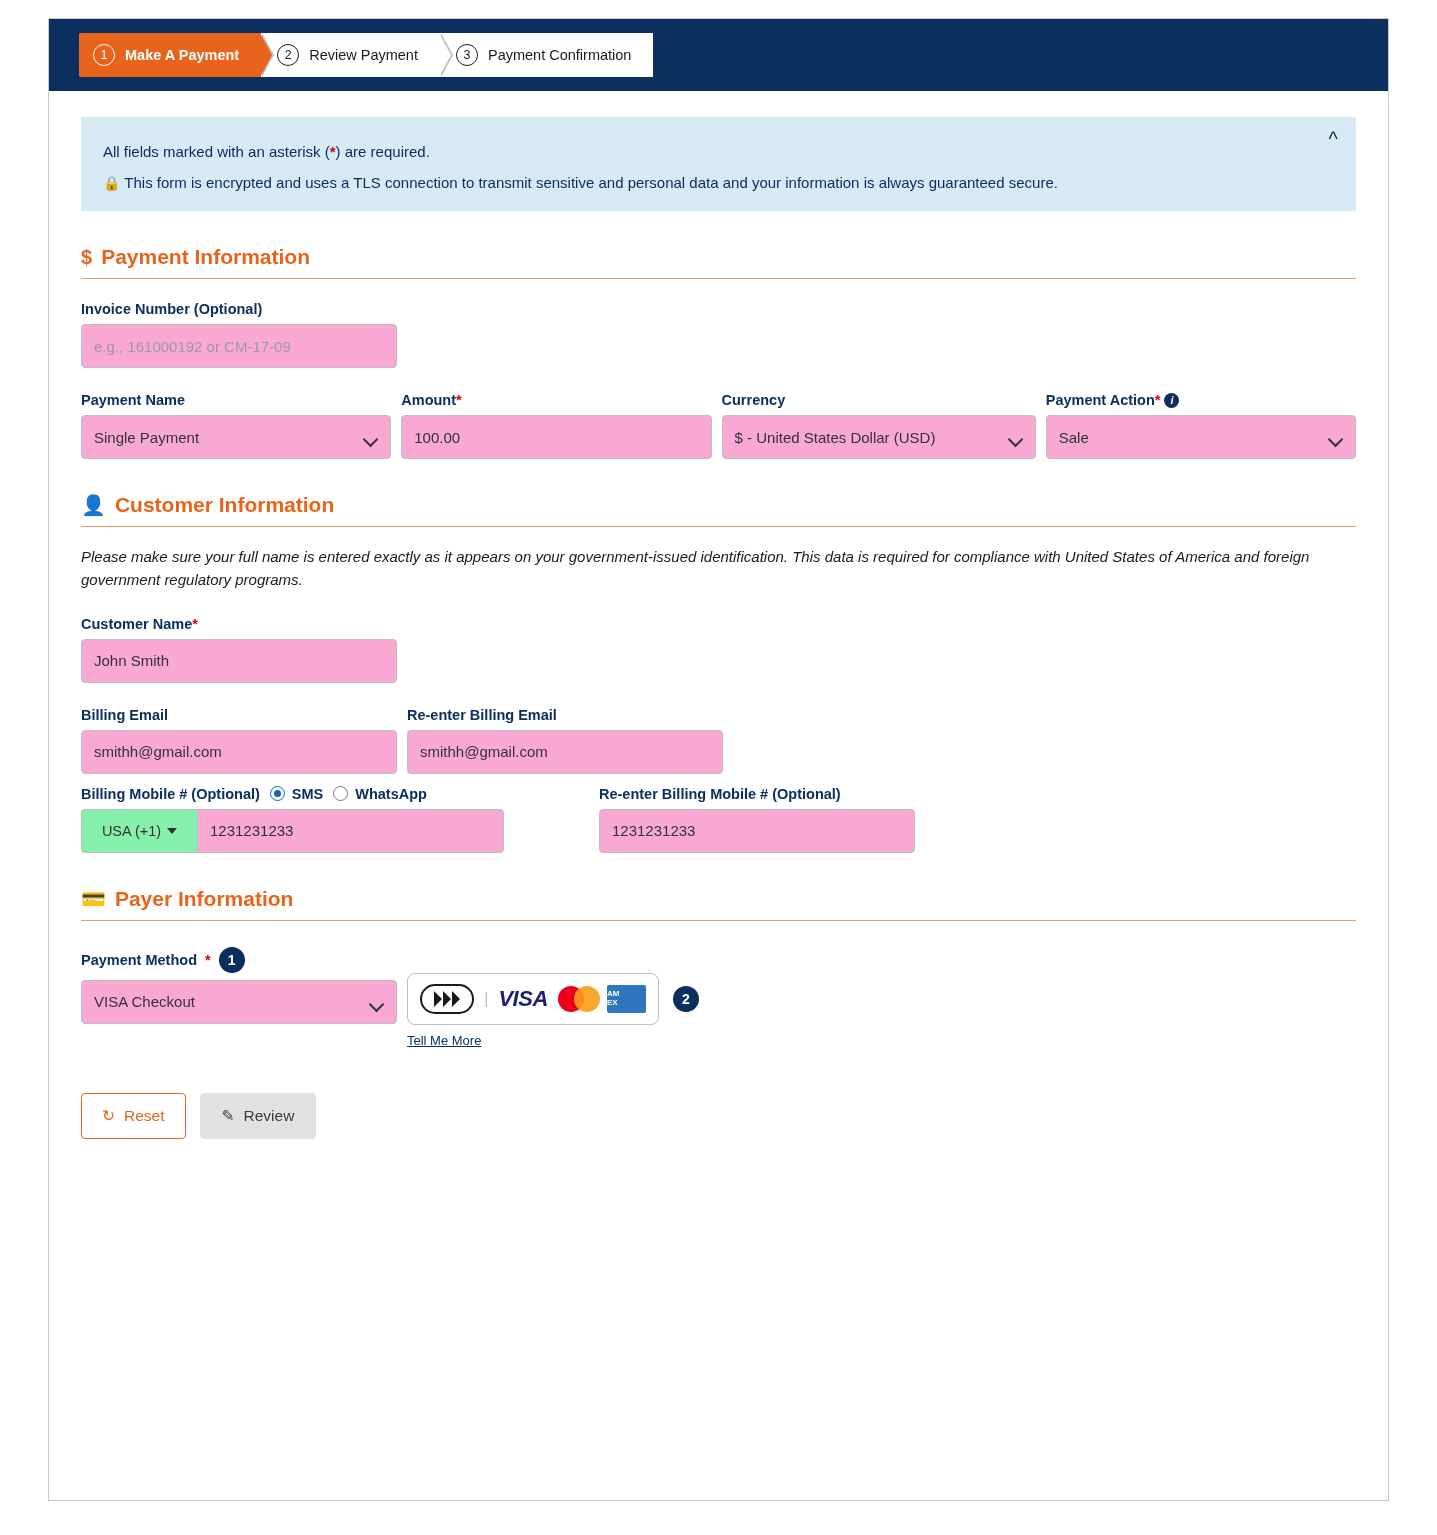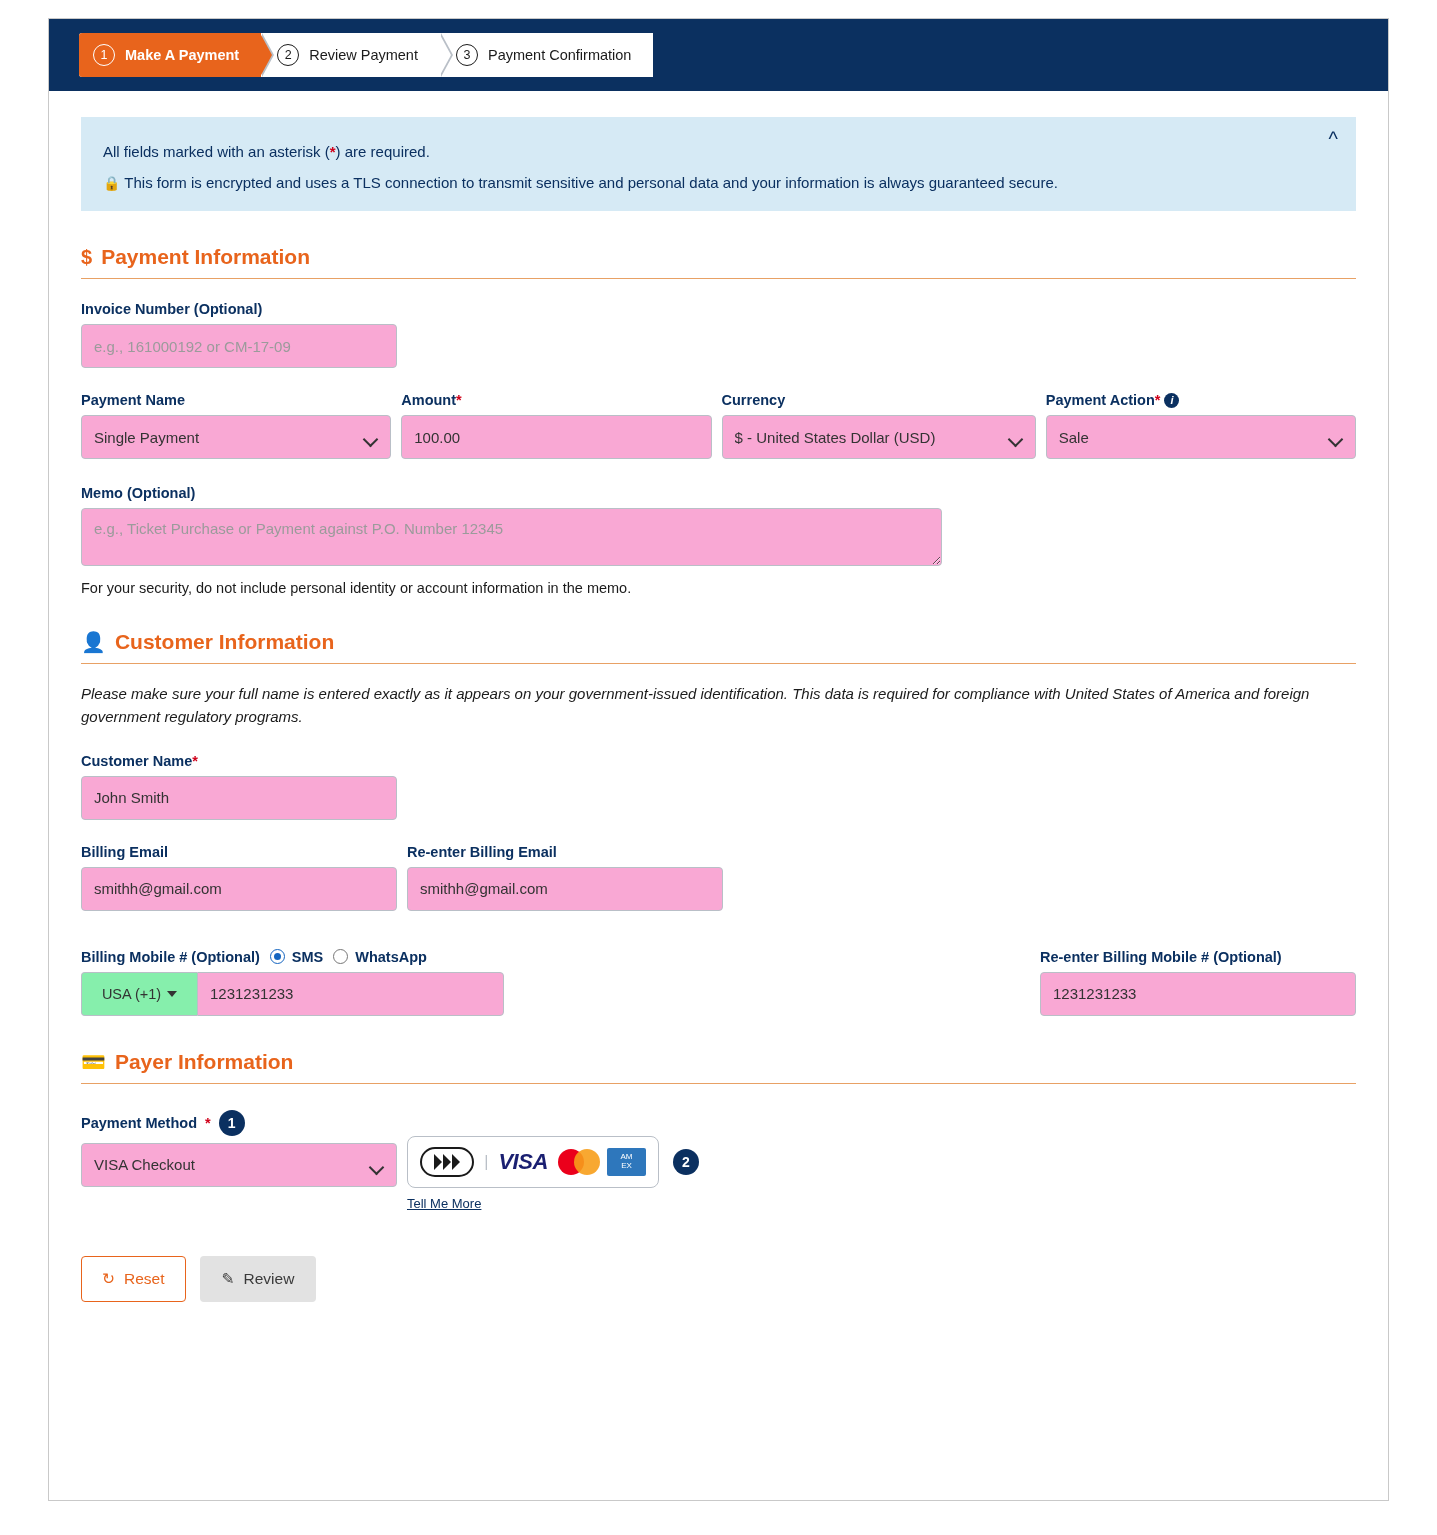--- a/index.html
+++ b/index.html
@@ -249,24 +249,24 @@
     border-radius: 50%;
     display: block;
   }
   .mc i.a { left: 0; background: #eb001b; }
   .mc i.b { left: 16px; background: #f79e1b; opacity: .9; }
   .amex {
     width: 42px; height: 28px;
     background: #2e77bc;
     color: #fff;
     font-size: 8px;
-    font-weight: normal;
+    font-weight: bold;
     display: flex;
     flex-direction: column;
-    align-items: center;
+    align-items: flex-start;
     justify-content: center;
     line-height: 1.05;
     border-radius: 2px;
   }
   .vco {
     width: 58px; height: 30px;
     border: 2px solid #1a1a1a;
     border-radius: 15px;
     display: flex;
     align-items: center;
@@ -414,25 +414,20 @@
             <span>Payment Action</span>
               <span class="req">*</span>
               <span class="info-dot">i</span>
           </div>
           <div class="sel-wrap">
             <input class="inp" readonly="" value="Sale" style="">
           </div>
         </div>
       </div>
 
-      <div style="margin-top:26px;">
-        <div class="fld-label">Memo (Optional)</div>
-        <textarea class="inp" style="width: 861px;" placeholder="e.g., Ticket Purchase or Payment against P.O. Number 12345"></textarea>
-        <div class="hint">For your security, do not include personal identity or account information in the memo.</div>
-      </div>
 
       <div class="sec-head">
         <span class="sec-icon">👤</span>
         <span>Customer Information</span>
       </div>
 
       <p class="ital">Please make sure your full name is entered exactly as it appears on your government-issued identification. This data is required for compliance with United States of America and foreign government regulatory programs.</p>
 
       <div style="margin-top:24px;">
         <div class="fld-label">
@@ -446,21 +441,21 @@
         <div style="width:316px;">
           <div class="fld-label">Billing Email</div>
           <input class="inp" value="smithh@gmail.com" style="">
         </div>
         <div style="width:316px; margin-left:10px;">
           <div class="fld-label">Re-enter Billing Email</div>
           <input class="inp" value="smithh@gmail.com" style="">
         </div>
       </div>
 
-      <div class="row" style="margin-top:38px;justify-content:space-between;">
+      <div class="row" style="margin-top:12px;">
         <div style="width:436px;">
           <div class="fld-label" style="gap:10px;">
             <span>Billing Mobile # (Optional)</span>
             <span class="radio-item">
               <span class="radio on"></span>
               <span>SMS</span>
             </span>
             <span class="radio-item">
               <span class="radio"></span>
               <span>WhatsApp</span>

